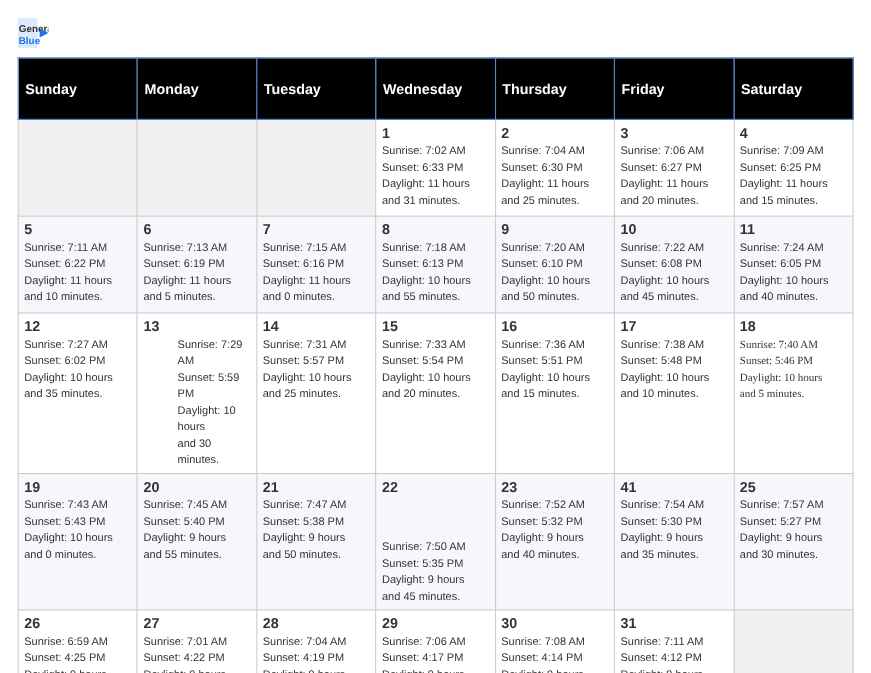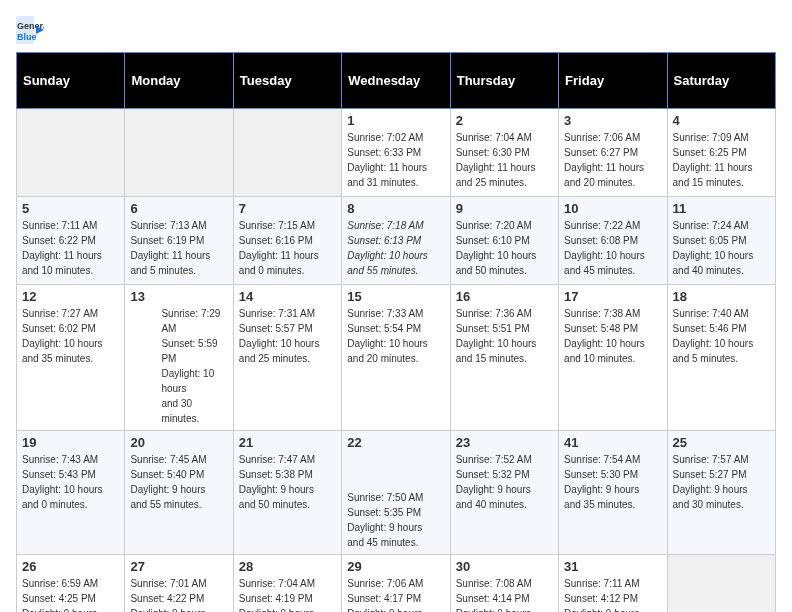--- a/index.html
+++ b/index.html
@@ -164,21 +164,21 @@
           </td>
           <td>
             <span class="day-number">7</span>
             <div class="day-info" style="white-space: pre-line;">Sunrise: 7:15 AM
 Sunset: 6:16 PM
 Daylight: 11 hours
 and 0 minutes.</div>
           </td>
           <td>
             <span class="day-number">8</span>
-            <div class="day-info" style="white-space: pre-line; font-style: italic;">Sunrise: 7:18 AM
+            <div class="day-info" style="white-space: pre-line;">Sunrise: 7:18 AM
 Sunset: 6:13 PM
 Daylight: 10 hours
 and 55 minutes.</div>
           </td>
           <td>
             <span class="day-number">9</span>
             <div class="day-info" style="white-space: pre-line;">Sunrise: 7:20 AM
 Sunset: 6:10 PM
 Daylight: 10 hours
 and 50 minutes.</div>
@@ -236,21 +236,21 @@
           </td>
           <td>
             <span class="day-number">17</span>
             <div class="day-info" style="white-space: pre-line;">Sunrise: 7:38 AM
 Sunset: 5:48 PM
 Daylight: 10 hours
 and 10 minutes.</div>
           </td>
           <td>
             <span class="day-number">18</span>
-            <div class="day-info" style="white-space: pre-line;">Sunrise: 7:40 AM
+            <div class="day-info" style="white-space: pre-line; font-family: Liberation Serif, serif;">Sunrise: 7:40 AM
 Sunset: 5:46 PM
 Daylight: 10 hours
 and 5 minutes.</div>
           </td>
         </tr>
         <tr>
           <td>
             <span class="day-number">19</span>
             <div class="day-info" style="white-space: pre-line;">Sunrise: 7:43 AM
 Sunset: 5:43 PM

